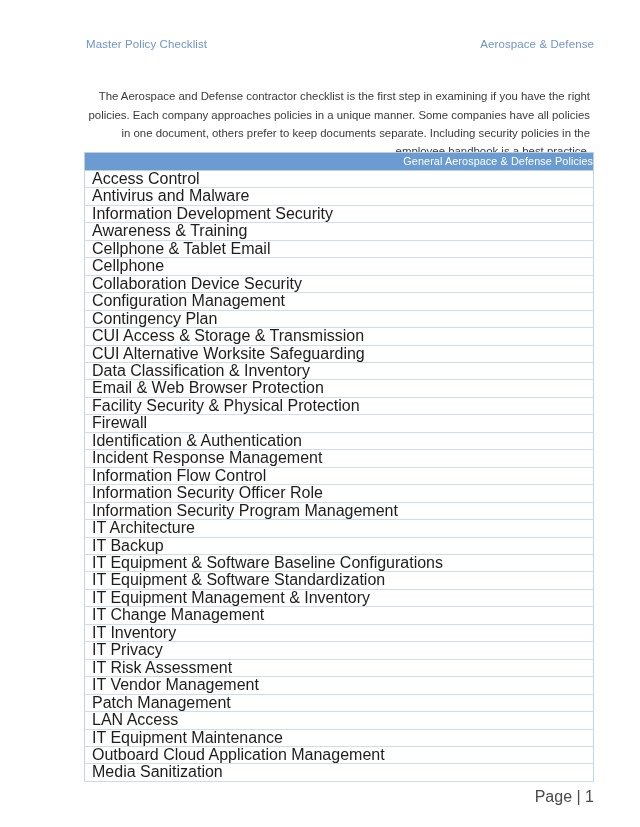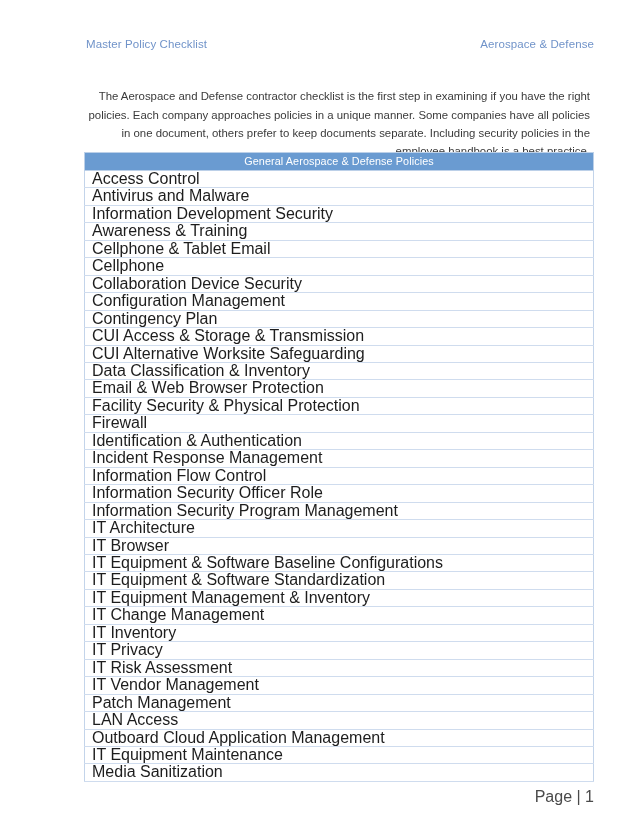--- a/index.html
+++ b/index.html
@@ -58,21 +58,21 @@
     top: 152px;
     width: 510px;
     border-collapse: collapse;
     table-layout: fixed;
   }
   .checklist th {
     background: #6a9bd1;
     color: #ffffff;
     font-size: 10.8px;
     font-weight: normal;
-    text-align: center;
+    text-align: right;
     height: 17px;
     line-height: 17px;
     padding: 0;
     border: 1px solid #bcd0e8;
     letter-spacing: 0.1px;
   }
   .checklist td {
     font-size: 16px;
     color: #1d1d1d;
     height: 16.45px;
@@ -174,21 +174,21 @@
         <tr>
           <td>Information Security Officer Role</td>
         </tr>
         <tr>
           <td>Information Security Program Management</td>
         </tr>
         <tr>
           <td>IT Architecture</td>
         </tr>
         <tr>
-          <td>IT Browser</td>
+          <td>IT Backup</td>
         </tr>
         <tr>
           <td>IT Equipment &amp; Software Baseline Configurations</td>
         </tr>
         <tr>
           <td>IT Equipment &amp; Software Standardization</td>
         </tr>
         <tr>
           <td>IT Equipment Management &amp; Inventory</td>
         </tr>
@@ -207,24 +207,24 @@
         <tr>
           <td>IT Vendor Management</td>
         </tr>
         <tr>
           <td>Patch Management</td>
         </tr>
         <tr>
           <td>LAN Access</td>
         </tr>
         <tr>
+          <td>IT Equipment Maintenance</td>
+        </tr>
+        <tr>
           <td>Outboard Cloud Application Management</td>
-        </tr>
-        <tr>
-          <td>IT Equipment Maintenance</td>
         </tr>
         <tr>
           <td>Media Sanitization</td>
         </tr>
       </tbody>
   </table>
 
   <div class="doc-footer">Page | 1</div>
 
 </div>

